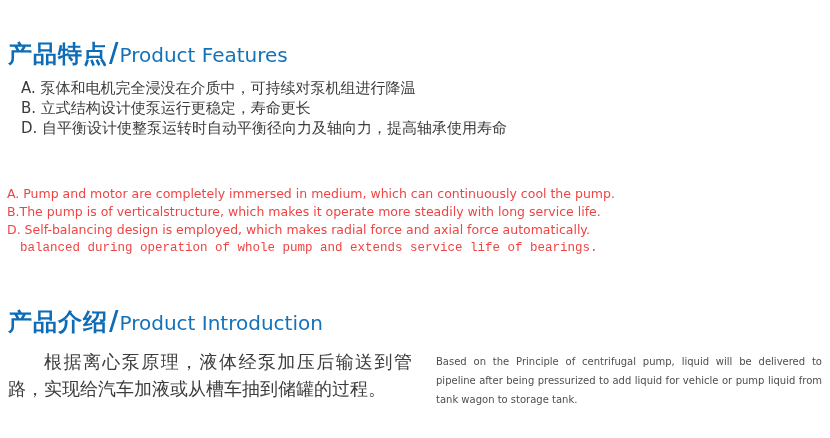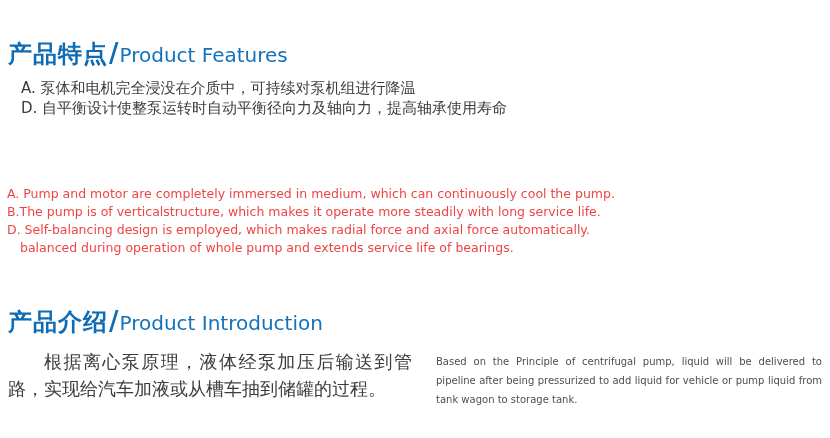--- a/index.html
+++ b/index.html
@@ -62,20 +62,21 @@
     width: 540px;
   }
   .en-feature-line {
     font-size: 12.5px;
     line-height: 18px;
     color: #ef4444;
     white-space: nowrap;
   }
   .en-feature-line.cont {
     padding-left: 13px;
+    font-family: Liberation Mono, monospace;
   }
 
   .intro-zh {
     position: absolute;
     top: 348px;
     left: 8px;
     width: 404px;
     font-size: 18px;
     line-height: 27px;
     color: #3c3c3c;
@@ -97,20 +98,21 @@
 <body>
 
 <div class="page">
 
   <div class="section-title" id="features-title">
     <span class="zh">产品特点</span><span class="slash">/</span><span class="en">Product Features</span>
   </div>
 
   <div class="zh-feature-list">
     <div class="zh-feature-line">A. 泵体和电机完全浸没在介质中，可持续对泵机组进行降温</div>
+    <div class="zh-feature-line">B. 立式结构设计使泵运行更稳定，寿命更长</div>
     <div class="zh-feature-line">D. 自平衡设计使整泵运转时自动平衡径向力及轴向力，提高轴承使用寿命</div>
   </div>
 
   <div class="en-feature-list">
     <div class="en-feature-line">A. Pump and motor are completely immersed in medium, which can continuously cool the pump.</div>
     <div class="en-feature-line">B.The pump is of verticalstructure, which makes it operate more steadily with long service life.</div>
     <div class="en-feature-line">D. Self-balancing design is employed, which makes radial force and axial force automatically.</div>
     <div class="en-feature-line cont">balanced during operation of whole pump and extends service life of bearings.</div>
   </div>
 

